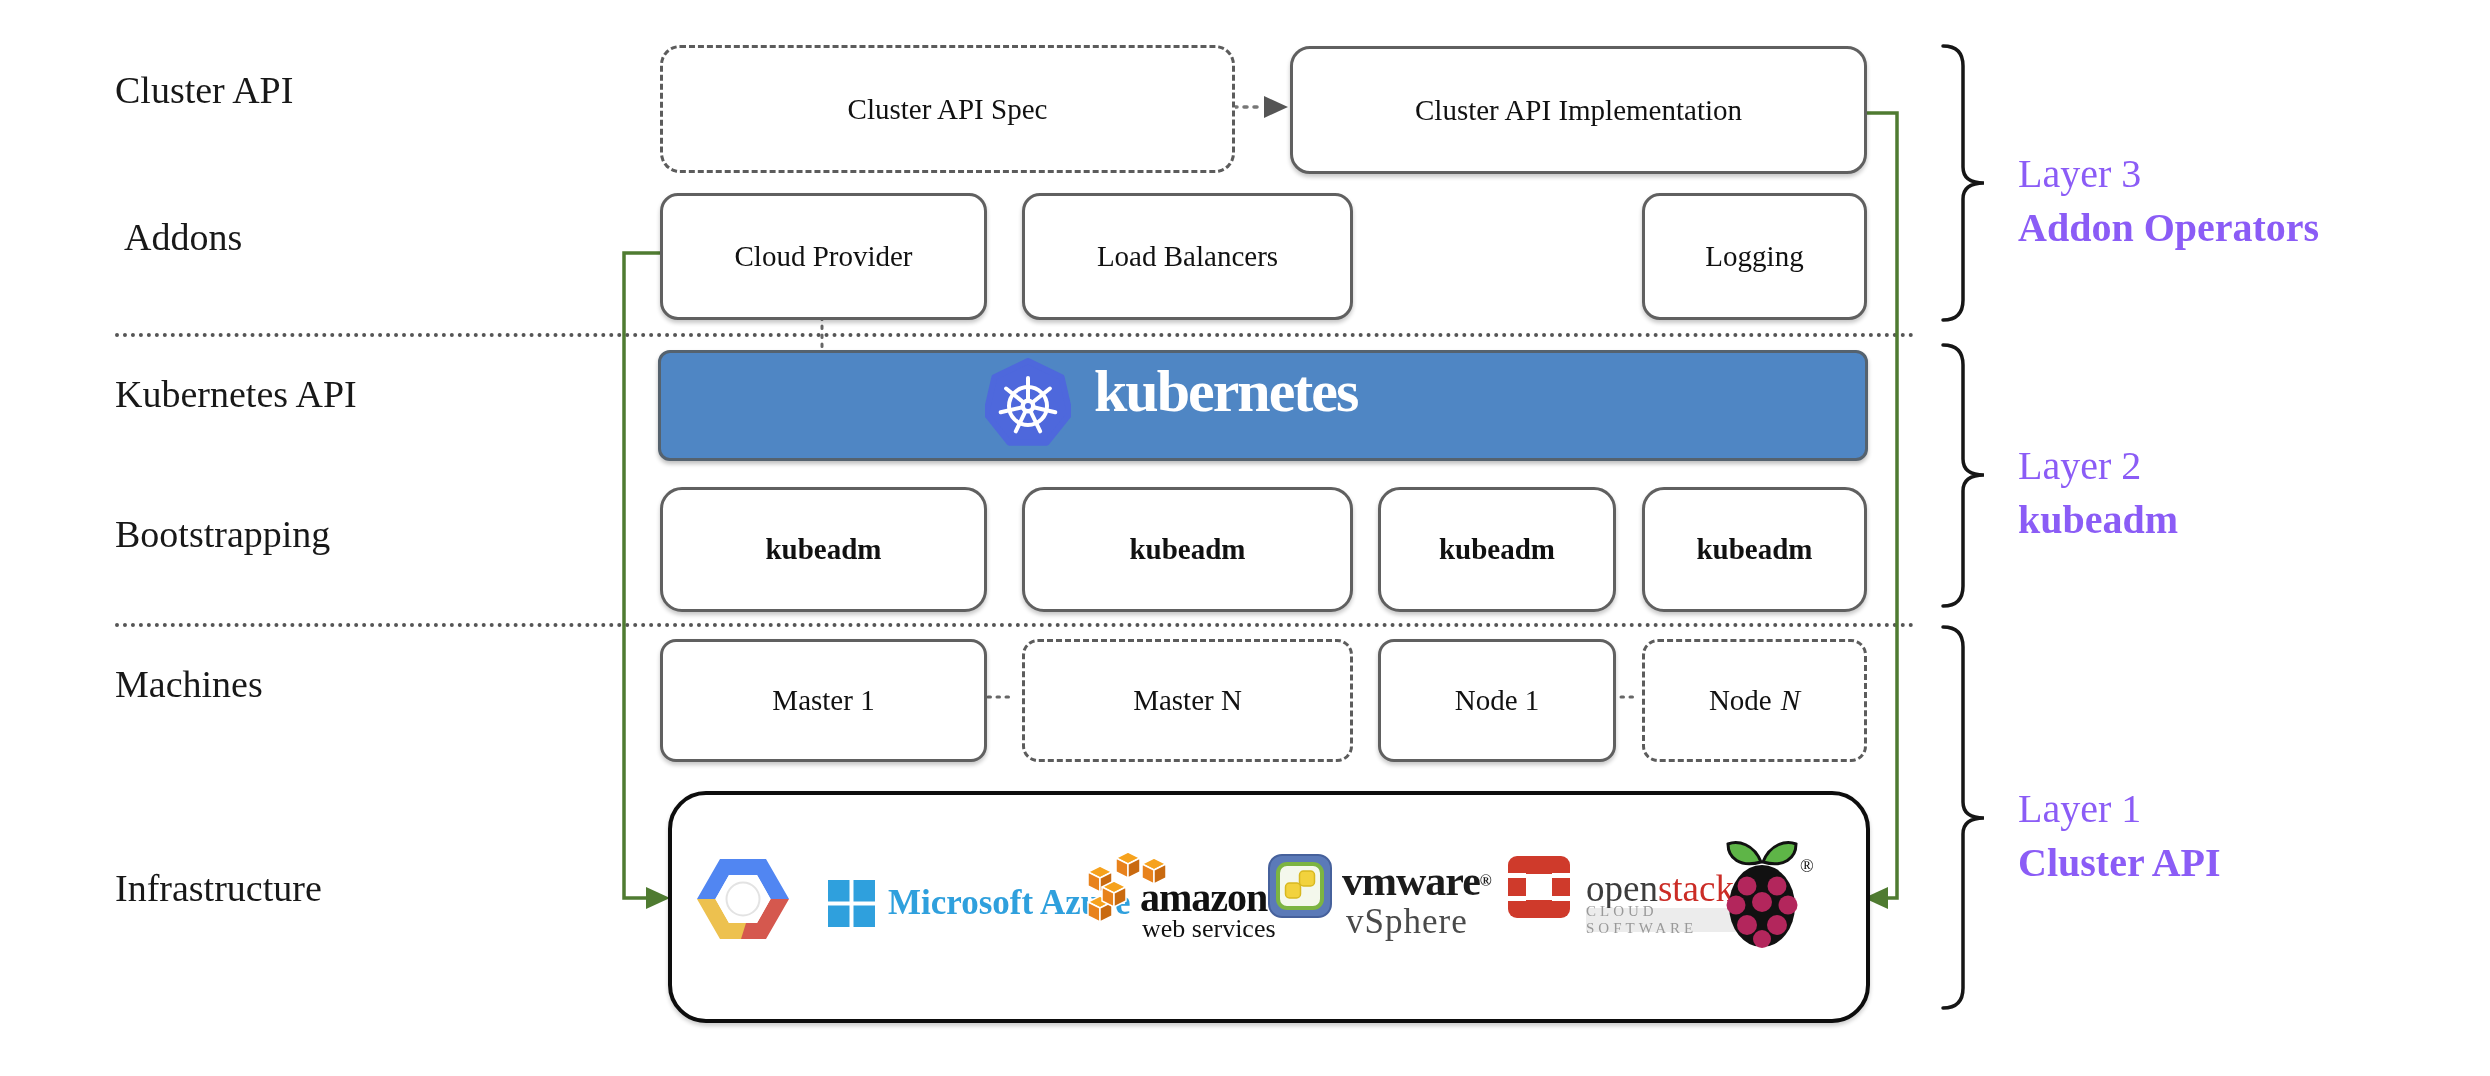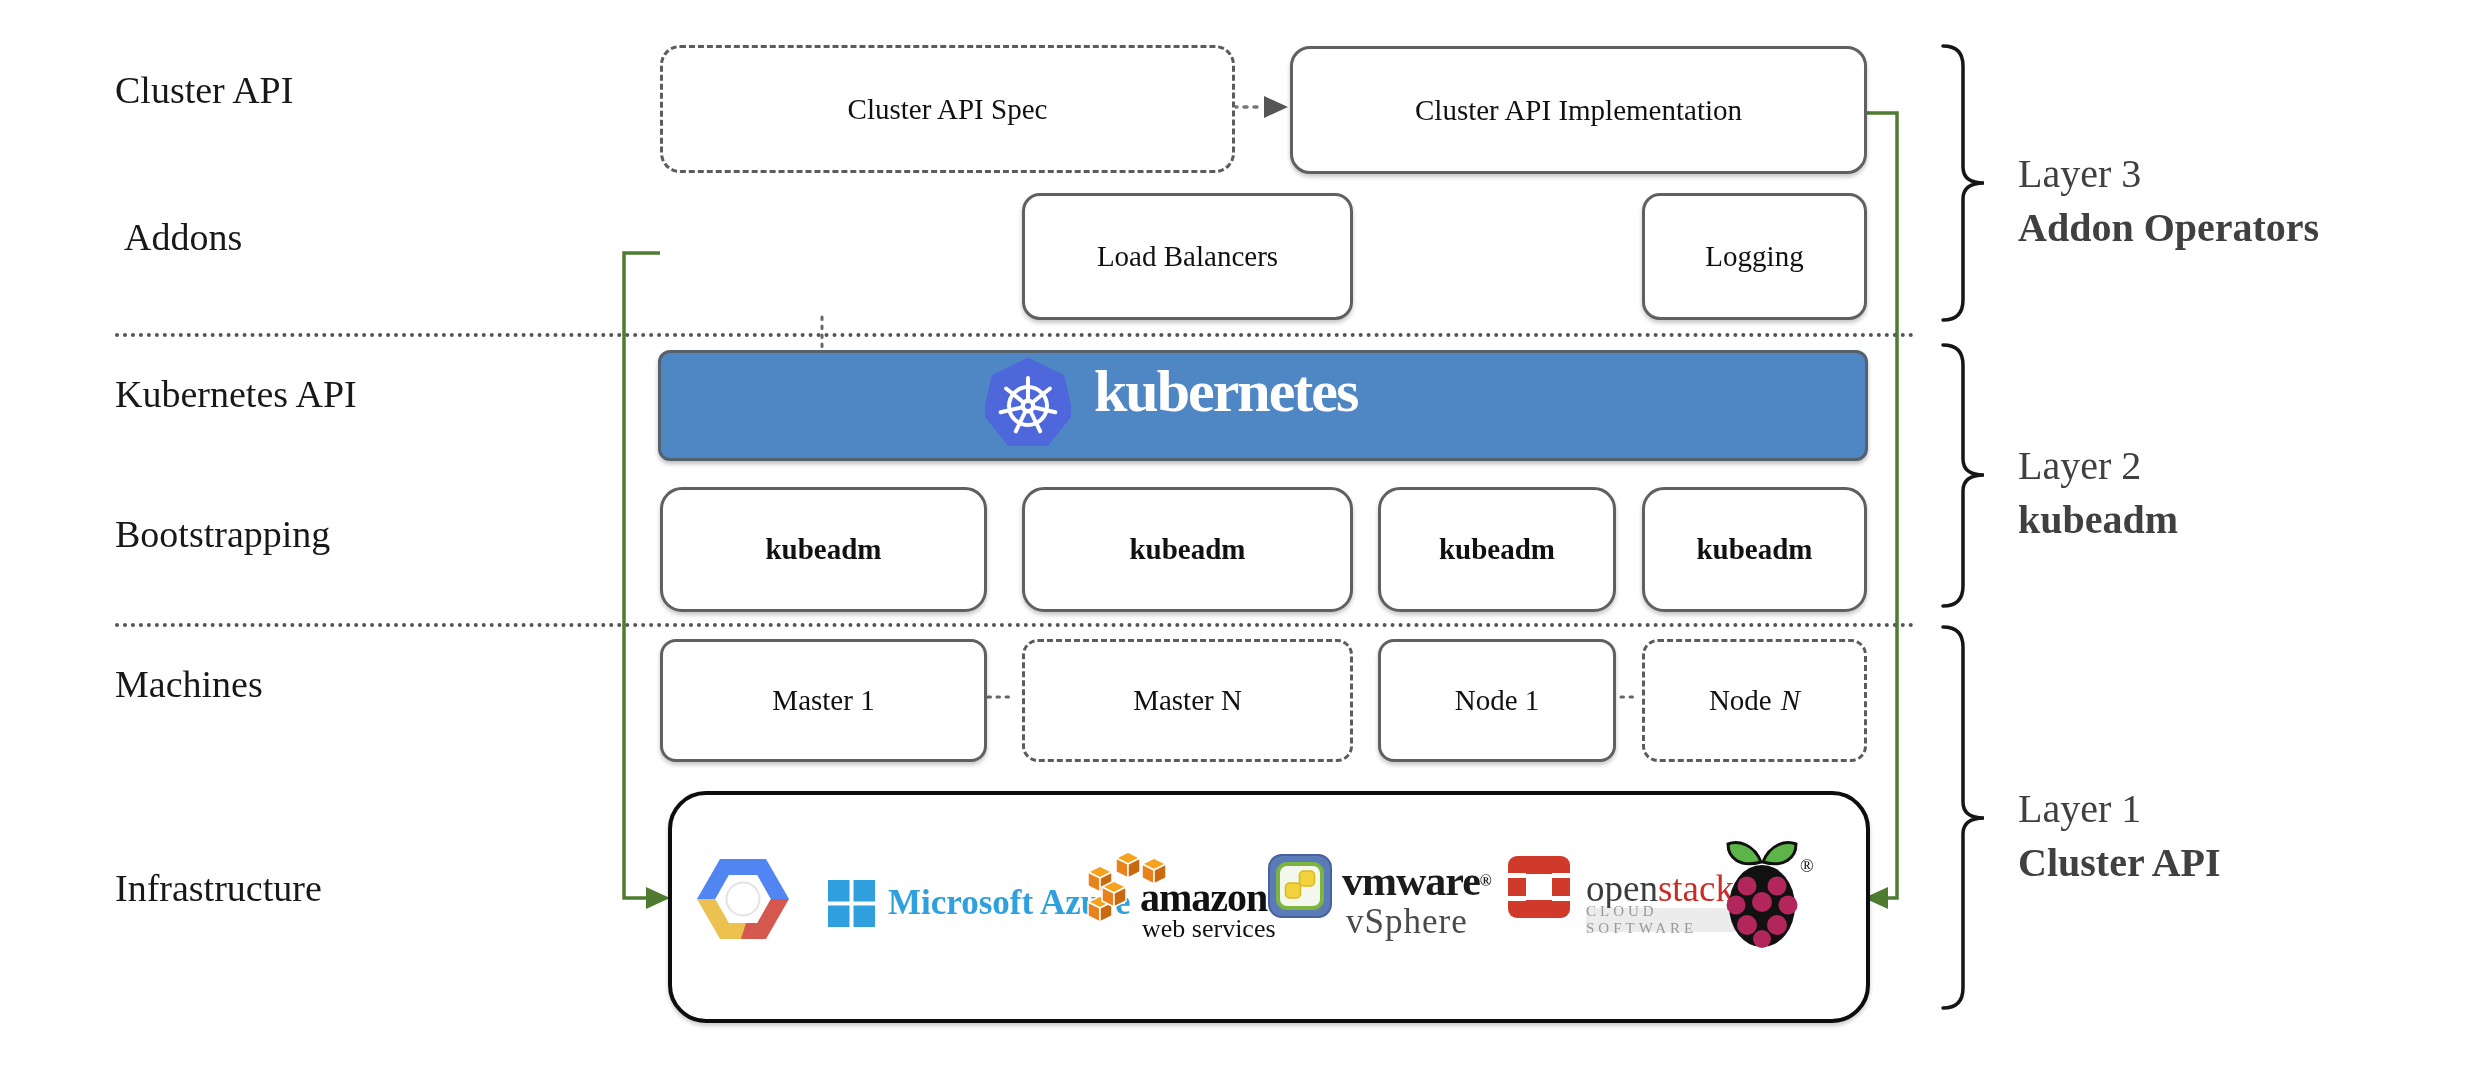--- a/index.html
+++ b/index.html
@@ -26,21 +26,21 @@
   .aws-main{font-size:40px;font-weight:700;color:#111;letter-spacing:-1px;line-height:40px;}
   .aws-sub{font-size:26px;color:#111;line-height:26px;letter-spacing:0px;}
   .vmware-main{font-size:42px;font-weight:700;color:#1c1c1c;line-height:42px;letter-spacing:-1px;}
   .vmware-sub{font-size:35px;font-weight:300;color:#4a4a4a;line-height:36px;letter-spacing:1px;}
   .os-text{font-size:37px;font-weight:500;line-height:38px;}
   .os-open{color:#3c3c3c;} .os-stack{color:#cb2c26;}
   .os-tm{font-size:14px;color:#cb2c26;vertical-align:top;}
   .os-bar{position:absolute;left:1586px;top:908px;width:154px;height:24px;background:#ececec;
           display:flex;align-items:center;justify-content:center;z-index:3;}
   .os-bar span{font-size:15px;letter-spacing:4px;color:#999;}
-  .layerlabel{position:absolute;left:2018px;font-size:40px;line-height:54px;color:#404040;z-index:2;white-space:nowrap;}
+  .layerlabel{position:absolute;left:2018px;font-size:40px;line-height:54px;color:#8b5cf6;z-index:2;white-space:nowrap;}
   .layerlabel .l2{font-weight:700;}
   .sup{font-size:16px;vertical-align:top;}
 </style>
 </head>
 <body>
 
 <div class="canvas">
 
   <svg class="overlay" width="2490" height="1076" viewBox="0 0 2490 1076">
 
@@ -69,20 +69,21 @@
   <div class="rowlabel" style="top:68px">Cluster API</div>
   <div class="rowlabel" style="top:215px;left:124px">Addons</div>
   <div class="rowlabel" style="top:372px">Kubernetes API</div>
   <div class="rowlabel" style="top:512px">Bootstrapping</div>
   <div class="rowlabel" style="top:662px">Machines</div>
   <div class="rowlabel" style="top:866px">Infrastructure</div>
 
   <div class="box dashed" style="left:660px;top:45px;width:569px;height:122px;border-radius:20px">Cluster API Spec</div>
   <div class="box" style="left:1290px;top:46px;width:571px;height:122px;border-radius:20px">Cluster API Implementation</div>
 
+  <div class="box" style="left:660px;top:193px;width:321px;height:121px">Cloud Provider</div>
   <div class="box" style="left:1022px;top:193px;width:325px;height:121px">Load Balancers</div>
   <div class="box" style="left:1642px;top:193px;width:219px;height:121px">Logging</div>
 
   <div class="banner"></div>
   <svg class="logo" style="left:985px;top:358px" width="86" height="90" viewBox="0 0 86 90">
     <polygon points="43,3 76.6,19.2 84.9,55.5 61.7,84.7 24.3,84.7 1.1,55.5 9.4,19.2" fill="#4e68dc" stroke="#4e68dc" stroke-width="6" stroke-linejoin="round"></polygon>
     <g stroke="#fff" stroke-width="4" stroke-linecap="round">
       <circle cx="43" cy="48" r="19" fill="none"></circle>
       <line x1="43" y1="48" x2="43" y2="20"></line>
       <line x1="43" y1="48" x2="64.9" y2="30.5"></line>

